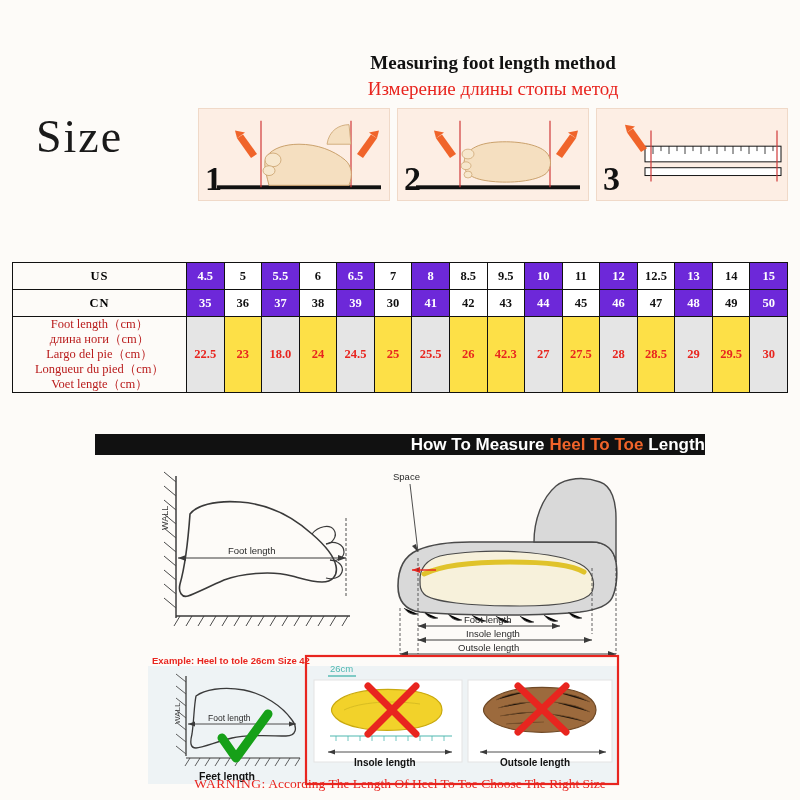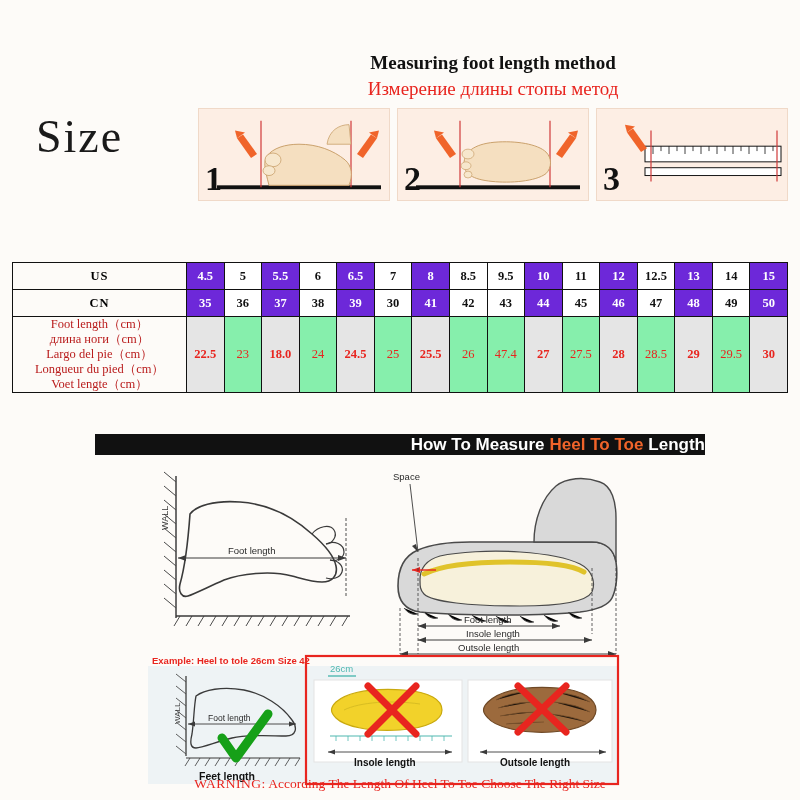--- a/index.html
+++ b/index.html
@@ -115,23 +115,23 @@
     padding: 3px 0;
   }
   .footlen-label div { white-space: nowrap; }
   td.fl-dark {
     background: #e5e5e5;
     color: #e8251f;
     font-weight: bold;
     height: 84px;
   }
   td.fl-light {
-    background: #86efac;
+    background: #fde047;
     color: #e8251f;
-    font-weight: normal;
+    font-weight: bold;
     height: 84px;
   }
 
   
   .banner {
     position: absolute;
     left: 95px; top: 434px;
     width: 610px;
     height: 21px;
     background: #111;
@@ -319,21 +319,21 @@
           <div>Voet lengte（cm）</div>
         </td>
         <td class="fl-dark">22.5</td>
         <td class="fl-light">23</td>
         <td class="fl-dark">18.0</td>
         <td class="fl-light">24</td>
         <td class="fl-dark">24.5</td>
         <td class="fl-light">25</td>
         <td class="fl-dark">25.5</td>
         <td class="fl-light">26</td>
-        <td class="fl-light">47.4</td>
+        <td class="fl-light">42.3</td>
         <td class="fl-dark">27</td>
         <td class="fl-light">27.5</td>
         <td class="fl-dark">28</td>
         <td class="fl-light">28.5</td>
         <td class="fl-dark">29</td>
         <td class="fl-light">29.5</td>
         <td class="fl-dark">30</td>
       </tr>
     </tbody>
   </table>

